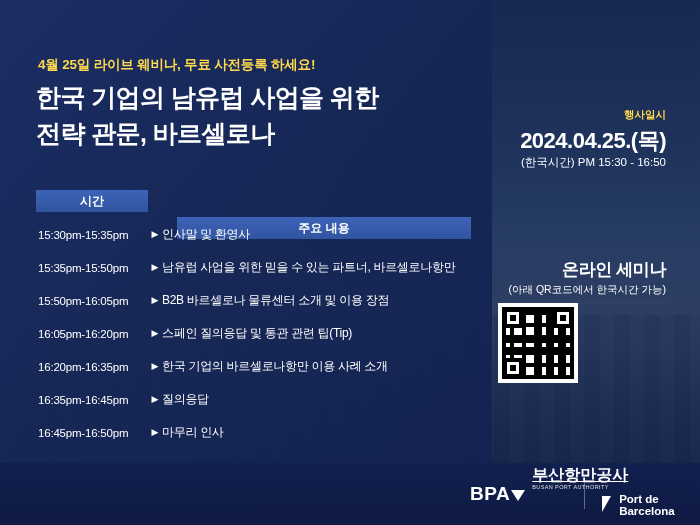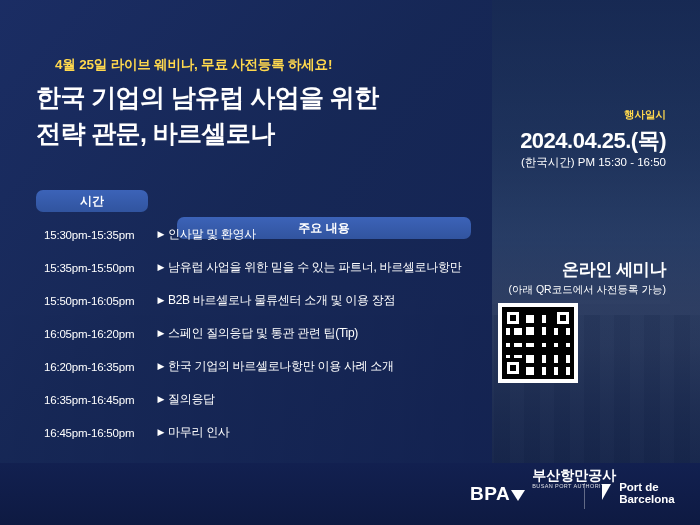--- a/index.html
+++ b/index.html
@@ -71,21 +71,20 @@
   }
 
   
   .kicker {
     position: absolute;
     left: 38px; top: 56px;
     color: #ffd84d;
     font-size: 13.5px;
     font-weight: bold;
     letter-spacing: -0.2px;
-    margin-left: 17px;
   }
   .title {
     position: absolute;
     left: 36px; top: 80px;
     width: 430px;
     color: #ffffff;
     font-size: 25px;
     font-weight: bold;
     line-height: 1.42;
     letter-spacing: -0.6px;
@@ -101,30 +100,28 @@
   .th {
     position: absolute;
     top: 0;
     height: 22px;
     line-height: 22px;
     text-align: center;
     color: #ffffff;
     font-size: 12px;
     font-weight: bold;
     background: linear-gradient(180deg, #3c63b8 0%, #31549f 100%);
-    border-radius: 7px;
   }
   .th-time { left: 0; width: 112px; }
   .th-desc { left: 141px; width: 294px; margin-top: 27px; }
 
   .rows {
     position: absolute;
     left: 36px; top: 218px;
     width: 430px;
-    margin-left: 6px;
   }
   .row {
     position: relative;
     height: 33px;
     display: flex;
     align-items: center;
   }
   .row .time {
     width: 112px;
     color: #ffffff;
@@ -258,32 +255,32 @@
     border-left: 7px solid transparent;
     border-right: 7px solid transparent;
     border-top: 11px solid #ffffff;
     margin-left: 1px;
     vertical-align: -1px;
   }
   .logo-bpa .kr {
     color: #ffffff;
     line-height: 1.15;
   }
-  .logo-bpa .kr .k1 { font-size: 14px; font-weight: bold; display: block; }
+  .logo-bpa .kr .k1 { font-size: 16px; font-weight: bold; display: block; text-decoration: underline; }
   .logo-bpa .kr .k2 { font-size: 5.5px; letter-spacing: .4px; display: block; opacity: .85; }
 
   .logo-sep {
     position: absolute;
     left: 584px; bottom: 16px;
     width: 1px; height: 26px;
     background: rgba(255,255,255,0.35);
   }
   .logo-pdb {
     position: absolute;
-    left: 600px; bottom: 20px;
+    left: 600px; bottom: 8px;
     display: flex;
     align-items: center;
     gap: 6px;
     color: #ffffff;
     font-size: 11.5px;
     font-weight: bold;
   }
   .logo-pdb .sail {
     width: 16px; height: 18px;
     position: relative;
@@ -356,21 +353,21 @@
       <div class="arrow">▶</div>
       <div class="desc">마무리 인사</div>
     </div>
   </div>
 
   <div class="rp-label">행사일시</div>
   <div class="rp-date">2024.04.25.(목)</div>
   <div class="rp-kst">(한국시간) PM 15:30 - 16:50</div>
 
   <div class="rp-online">온라인 세미나</div>
-  <div class="rp-note">(아래 QR코드에서 사전등록 가능)</div>
+  <div class="rp-note">(아래 QR코드에서 한국시간 가능)</div>
 
   <div class="qr-wrap">
     <div class="qr">
       <div class="finder f-tl"></div>
       <div class="finder f-tr"></div>
       <div class="finder f-bl"></div>
     </div>
   </div>
 
   <div class="logo-bpa">

